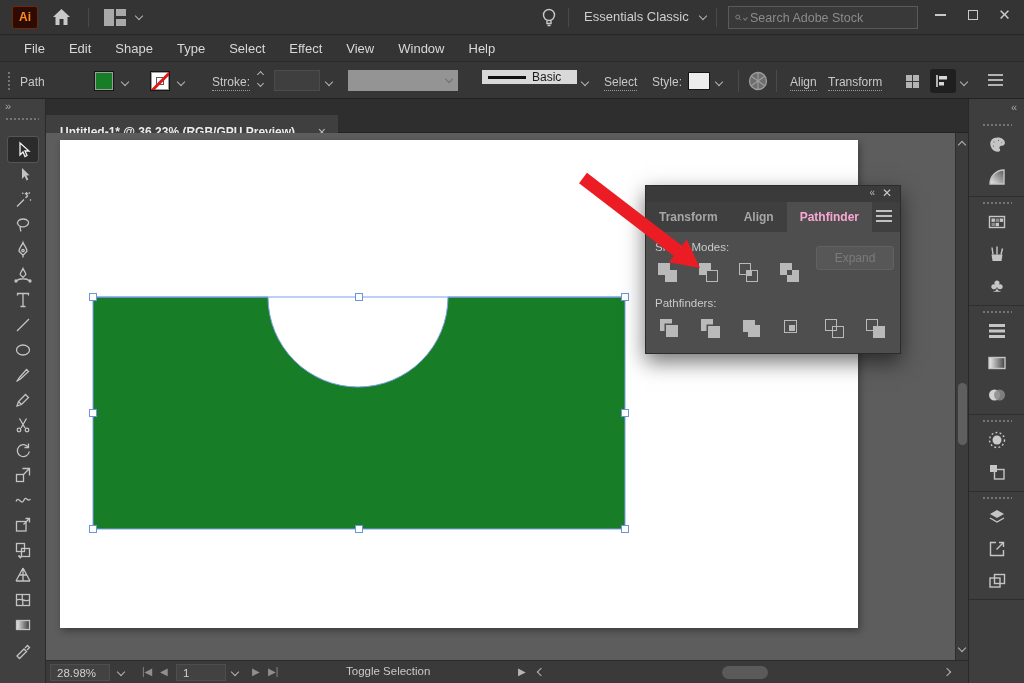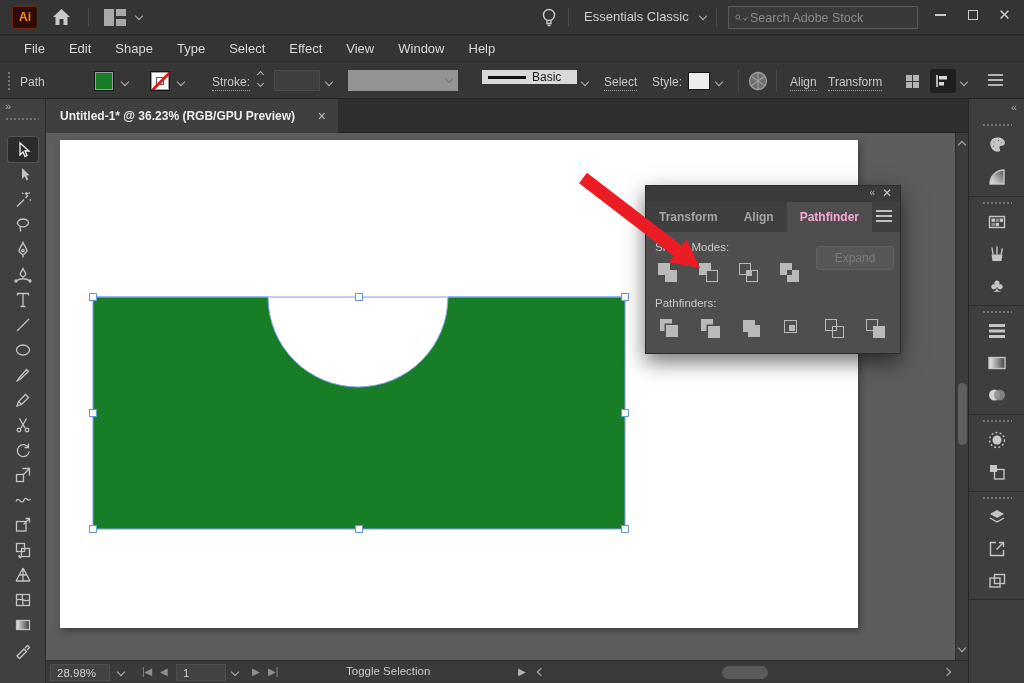--- a/index.html
+++ b/index.html
@@ -82,21 +82,21 @@
   .grid-icon i { background:#b3b3b3; }
   .panelbtn { position:absolute; left:930px; top:7px; width:26px; height:24px; background:#1f1f1f;
     border-radius:3px; display:flex; align-items:center; justify-content:center; }
   .panelbtn-chev { position:absolute; left:961px; top:17px; }
   .hamburger { position:absolute; left:988px; top:12px; width:15px; }
   .hamburger i { display:block; height:2px; background:#b3b3b3; margin-bottom:3px; }
 
   
   .tabstrip { position:absolute; left:0; top:99px; width:1024px; height:34px; background:#2e2e2e;
     border-bottom:1px solid #232323; }
-  .doctab { position:absolute; left:46px; top:0; width:292px; height:34px; background:#3f3f3f;
+  .doctab { position:absolute; left:46px; top:16px; width:292px; height:34px; background:#3f3f3f;
     display:flex; align-items:center; padding:0 12px 0 14px; }
   .doctab .title { font-size:12px; font-weight:bold; color:#ececec; flex:1; }
   .doctab .close { color:#bdbdbd; font-size:14px; margin-left:8px; }
 
   
   .ltoolbar { position:absolute; left:0; top:99px; width:46px; height:584px; background:#404040;
     border-right:1px solid #2a2a2a; }
   .ltb-collapse { position:absolute; left:5px; top:1px; color:#a5a5a5; font-size:11px; letter-spacing:-1px; }
   .ltb-grip { position:absolute; left:5px; top:18px; width:34px; height:4px; }
   .tools { position:absolute; left:0; top:38px; width:46px; display:flex; flex-direction:column; align-items:center; }

